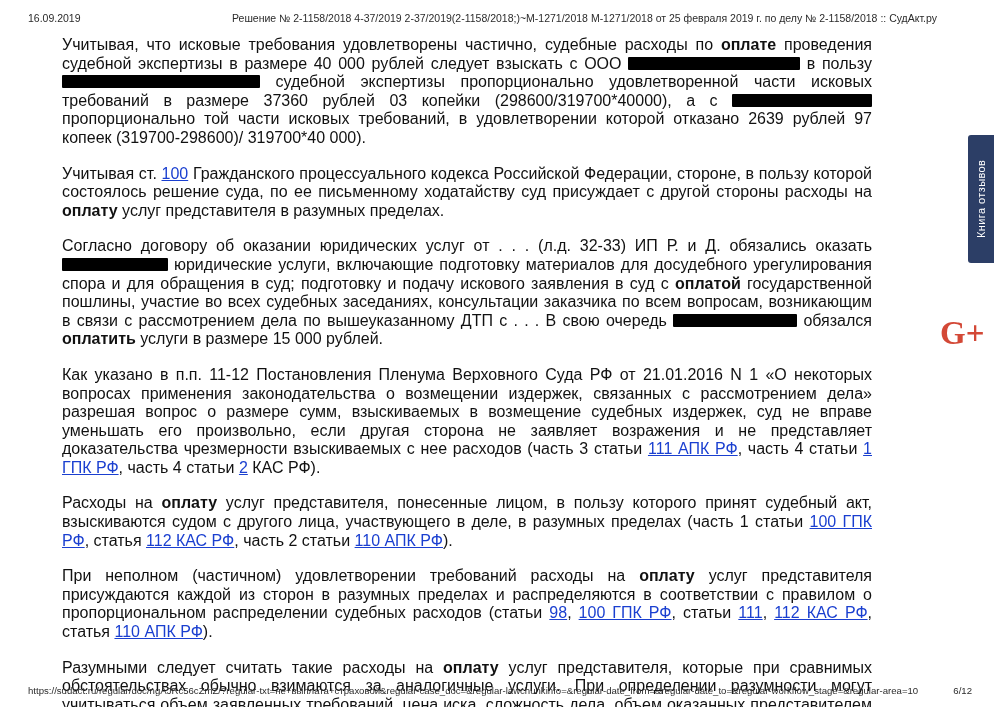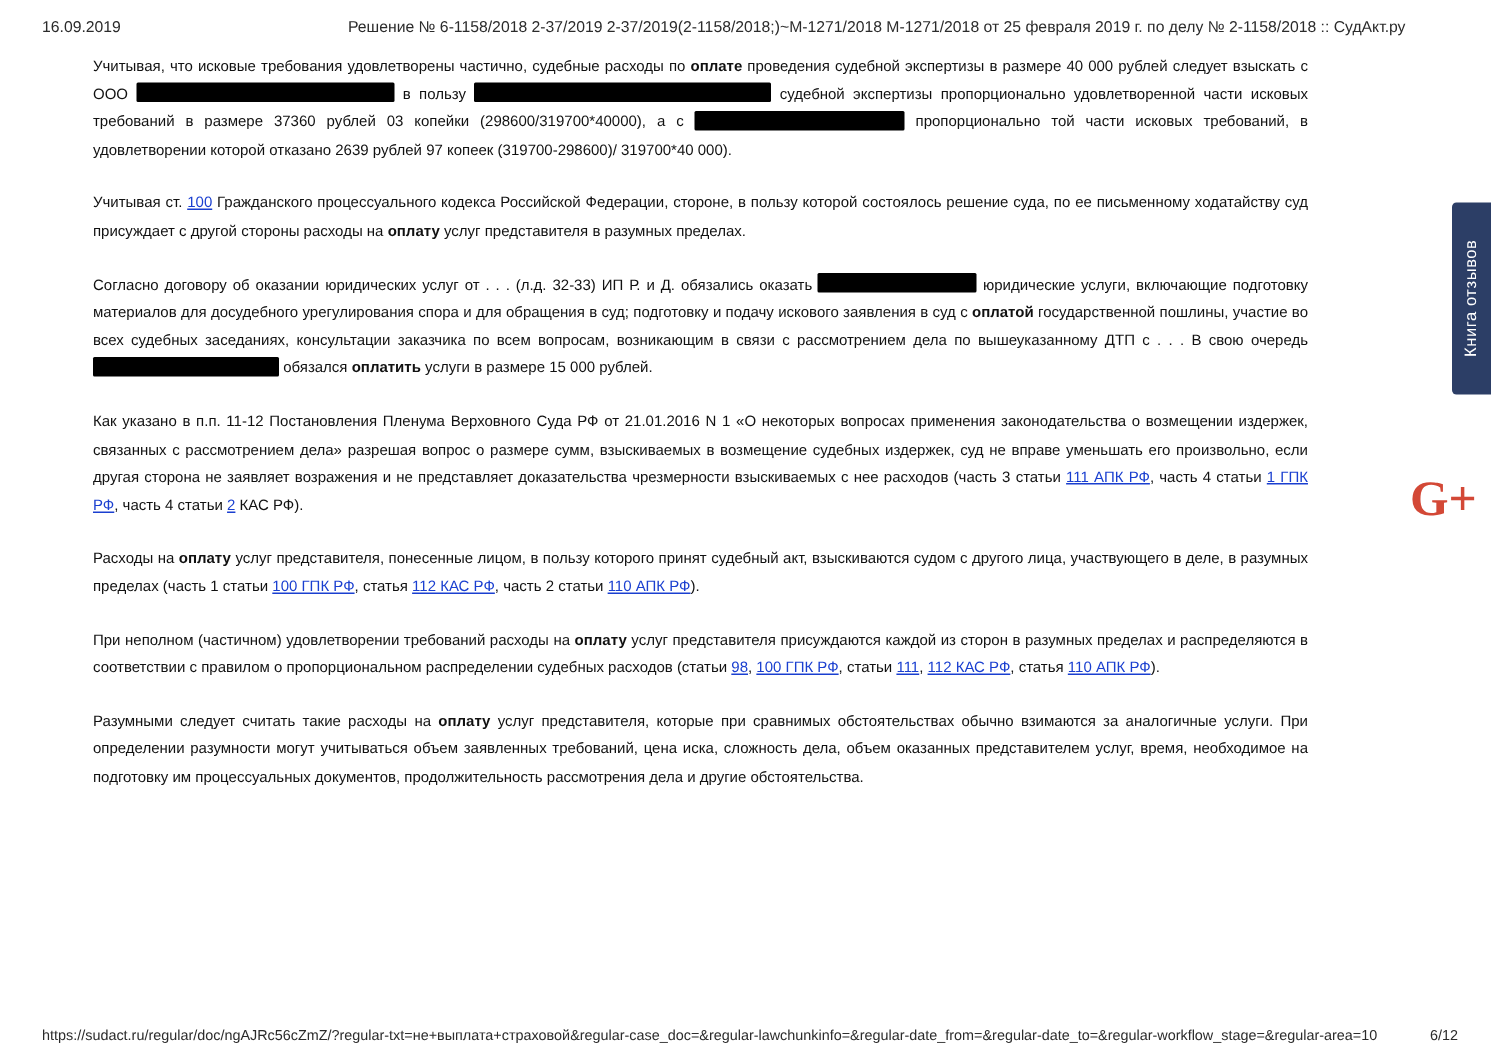--- a/index.html
+++ b/index.html
@@ -43,21 +43,21 @@
     white-space: nowrap;
   }
   .content {
     position: absolute;
     left: 62px;
     top: 36px;
     width: 810px;
   }
   p.para {
     margin: 0 0 17px 0;
-    font-size: 10px;
+    font-size: 16px;
     line-height: 18.6px;
     text-align: justify;
     color: #111111;
   }
   p.para:last-child {
     margin-bottom: 12px;
   }
   b {
     font-weight: bold;
   }
@@ -136,21 +136,21 @@
     white-space: nowrap;
   }
 </style>
 </head>
 <body>
 
 <div class="page">
 
   <div class="header-row">
     <div class="header-date">16.09.2019</div>
-    <div class="header-title">Решение № 6-1158/2018 2-37/2019 2-37/2019(2-1158/2018;)~М-1271/2018 М-1271/2018 от 25 февраля 2019 г. по делу № 2-1158/2018 :: СудАкт.ру</div>
+    <div class="header-title">Решение № 2-1158/2018 4-37/2019 2-37/2019(2-1158/2018;)~М-1271/2018 М-1271/2018 от 25 февраля 2019 г. по делу № 2-1158/2018 :: СудАкт.ру</div>
   </div>
 
   <div class="content" id="doc-body">
       <p class="para"><span>Учитывая, что исковые требования удовлетворены частично, судебные расходы по </span><b>оплате</b><span> проведения судебной экспертизы в размере 40 000 рублей следует взыскать с ООО </span><span class="redact" style="width: 172px;"></span><span> в пользу </span><span class="redact" style="width: 198px;"></span><span> судебной экспертизы пропорционально удовлетворенной части исковых требований в размере 37360 рублей 03 копейки (298600/319700*40000), а с </span><span class="redact" style="width: 140px;"></span><span> пропорционально той части исковых требований, в удовлетворении которой отказано 2639 рублей 97 копеек (319700-298600)/ 319700*40 000).</span></p>
       <p class="para"><span>Учитывая ст. </span><a class="lnk">100</a><span> Гражданского процессуального кодекса Российской Федерации, стороне, в пользу которой состоялось решение суда, по ее письменному ходатайству суд присуждает с другой стороны расходы на </span><b>оплату</b><span> услуг представителя в разумных пределах.</span></p>
       <p class="para"><span>Согласно договору об оказании юридических услуг от . . . (л.д. 32-33) ИП Р. и Д. обязались оказать </span><span class="redact" style="width: 106px;"></span><span> юридические услуги, включающие подготовку материалов для досудебного урегулирования спора и для обращения в суд; подготовку и подачу искового заявления в суд с </span><b>оплатой</b><span> государственной пошлины, участие во всех судебных заседаниях, консультации заказчика по всем вопросам, возникающим в связи с рассмотрением дела по вышеуказанному ДТП с . . . В свою очередь </span><span class="redact" style="width: 124px;"></span><span> обязался </span><b>оплатить</b><span> услуги в размере 15 000 рублей.</span></p>
       <p class="para"><span>Как указано в п.п. 11-12 Постановления Пленума Верховного Суда РФ от 21.01.2016 N 1 «О некоторых вопросах применения законодательства о возмещении издержек, связанных с рассмотрением дела» разрешая вопрос о размере сумм, взыскиваемых в возмещение судебных издержек, суд не вправе уменьшать его произвольно, если другая сторона не заявляет возражения и не представляет доказательства чрезмерности взыскиваемых с нее расходов (часть 3 статьи </span><a class="lnk">111 АПК РФ</a><span>, часть 4 статьи </span><a class="lnk">1 ГПК РФ</a><span>, часть 4 статьи </span><a class="lnk">2</a><span> КАС РФ).</span></p>
       <p class="para"><span>Расходы на </span><b>оплату</b><span> услуг представителя, понесенные лицом, в пользу которого принят судебный акт, взыскиваются судом с другого лица, участвующего в деле, в разумных пределах (часть 1 статьи </span><a class="lnk">100 ГПК РФ</a><span>, статья </span><a class="lnk">112 КАС РФ</a><span>, часть 2 статьи </span><a class="lnk">110 АПК РФ</a><span>).</span></p>
       <p class="para"><span>При неполном (частичном) удовлетворении требований расходы на </span><b>оплату</b><span> услуг представителя присуждаются каждой из сторон в разумных пределах и распределяются в соответствии с правилом о пропорциональном распределении судебных расходов (статьи </span><a class="lnk">98</a><span>, </span><a class="lnk">100 ГПК РФ</a><span>, статьи </span><a class="lnk">111</a><span>, </span><a class="lnk">112 КАС РФ</a><span>, статья </span><a class="lnk">110 АПК РФ</a><span>).</span></p>
       <p class="para"><span>Разумными следует считать такие расходы на </span><b>оплату</b><span> услуг представителя, которые при сравнимых обстоятельствах обычно взимаются за аналогичные услуги. При определении разумности могут учитываться объем заявленных требований, цена иска, сложность дела, объем оказанных представителем услуг, время, необходимое на подготовку им процессуальных документов, продолжительность рассмотрения дела и другие обстоятельства.</span></p>

